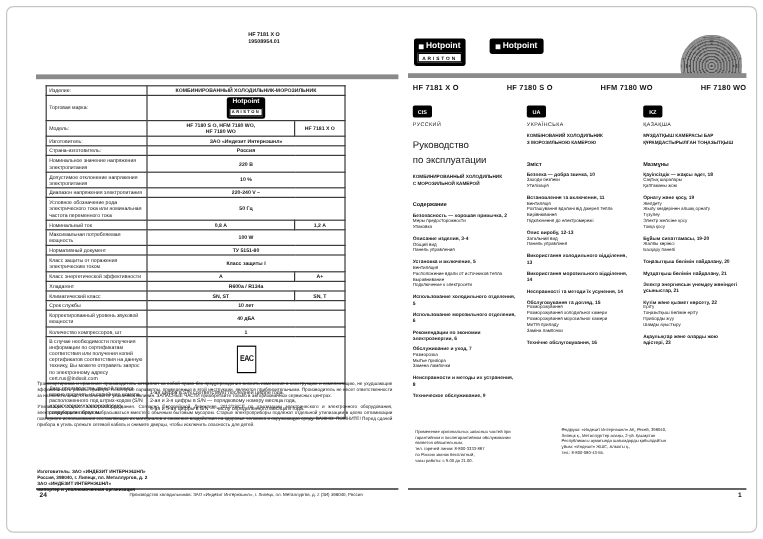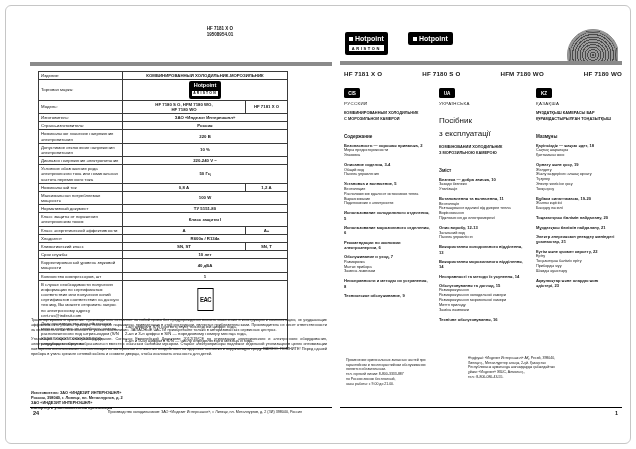--- a/index.html
+++ b/index.html
@@ -228,20 +228,24 @@
     <span>HF 7181 X O</span>
     <span>HF 7180 S O</span>
     <span>HFM 7180 WO</span>
     <span>HF 7180 WO</span>
   </div>
 
 <div id="langs">
     <div class="lang-col">
       <div class="badge">CIS</div>
       <div class="lang-name">Русский</div>
+      <div class="lang-title">
+        <div>Руководство</div>
+        <div>по эксплуатации</div>
+      </div>
       <div class="lang-subtitle">
         <div>КОМБИНИРОВАННЫЙ ХОЛОДИЛЬНИК</div>
         <div>С МОРОЗИЛЬНОЙ КАМЕРОЙ</div>
       </div>
       <div class="contents">
         <div class="heading">Содержание</div>
         <div class="entry-group">
           <div class="entry">Безопасность — хорошая привычка, 2</div>
           <div class="sub">Меры предосторожности</div>
           <div class="sub">Упаковка</div>
@@ -277,24 +281,20 @@
           <div class="entry">Неисправности и методы их устранения, 8</div>
         </div>
         <div class="entry-group">
           <div class="entry">Техническое обслуживание, 9</div>
         </div>
       </div>
     </div>
     <div class="lang-col">
       <div class="badge">UA</div>
       <div class="lang-name">Українська</div>
-      <div class="lang-title">
-        <div>Посібник</div>
-        <div>з експлуатації</div>
-      </div>
       <div class="lang-subtitle">
         <div>КОМБІНОВАНИЙ ХОЛОДИЛЬНИК</div>
         <div>З МОРОЗИЛЬНОЮ КАМЕРОЮ</div>
       </div>
       <div class="contents">
         <div class="heading">Зміст</div>
         <div class="entry-group">
           <div class="entry">Безпека — добра звичка, 10</div>
           <div class="sub">Заходи безпеки</div>
           <div class="sub">Утилізація</div>

